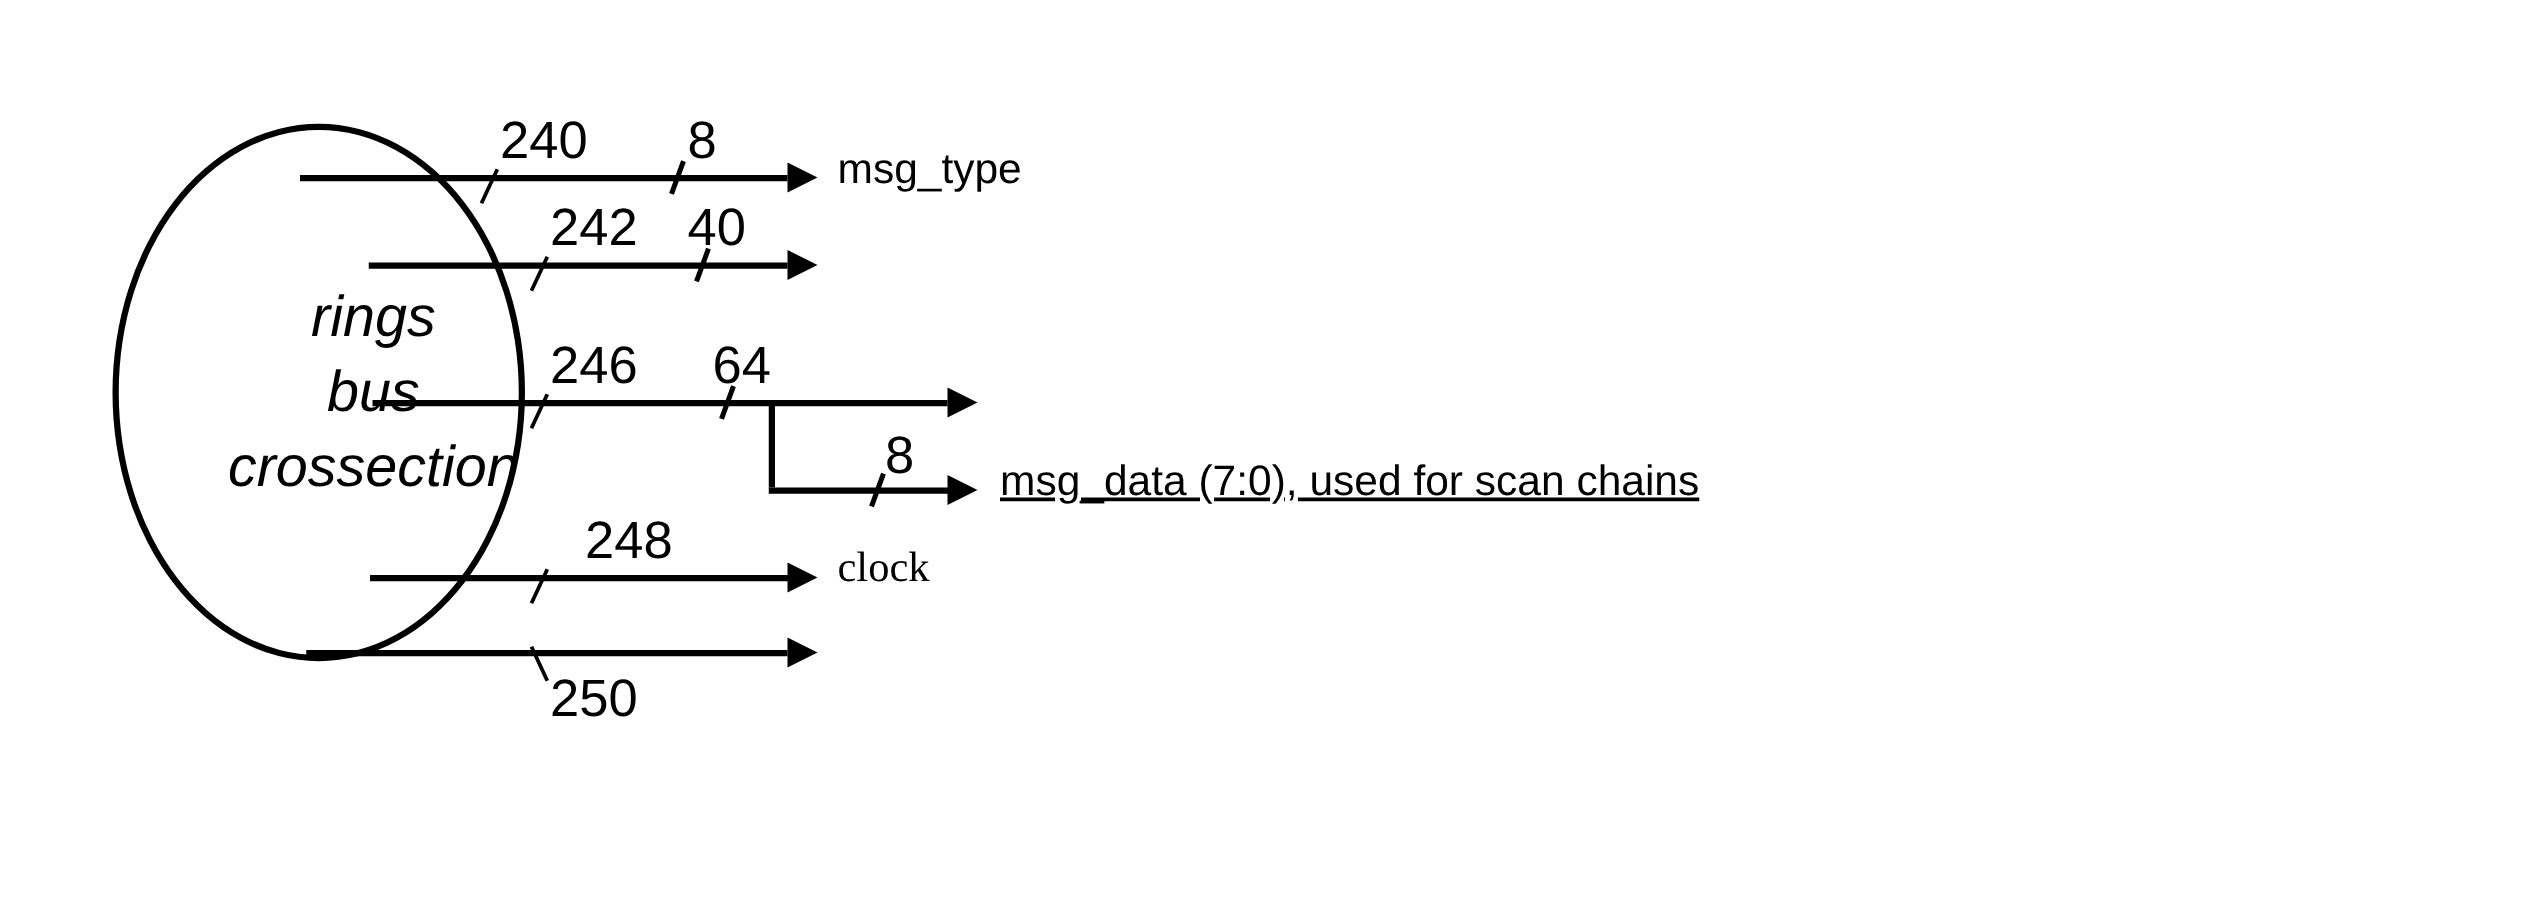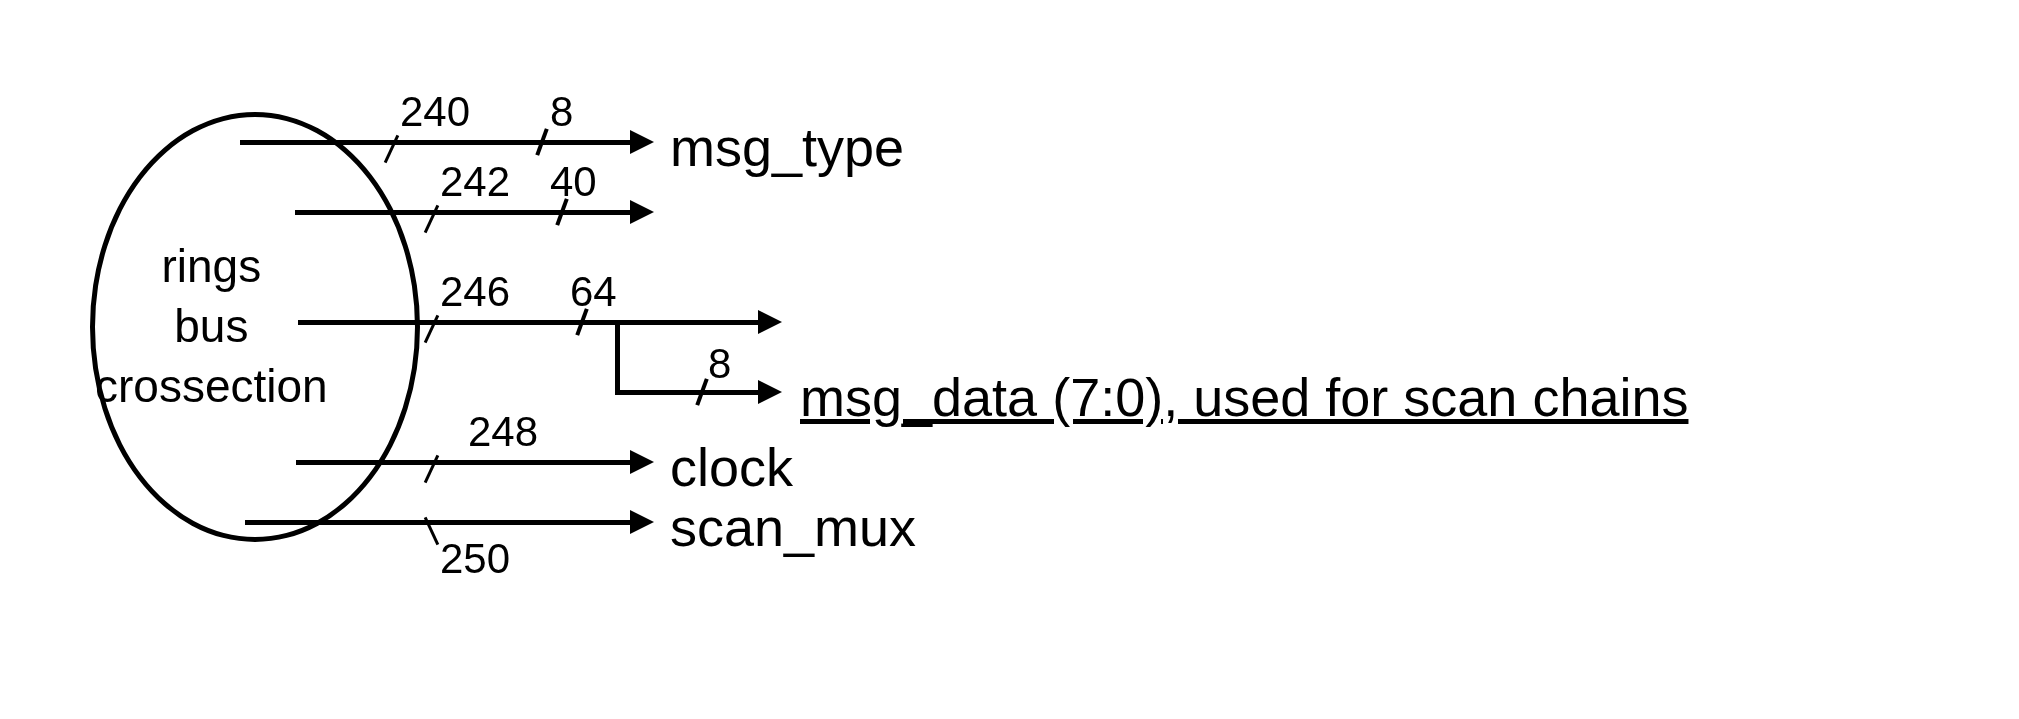--- a/index.html
+++ b/index.html
@@ -9,50 +9,51 @@
       background: white;
     }
     .diagram {
       position: relative;
       width: 2019px;
       height: 719px;
     }
     .ellipse {
       position: absolute;
       left: 50px;
-      top: 72px;
+      top: 59px;
       width: 320px;
       height: 420px;
       border: 5px solid black;
       border-radius: 50%;
       display: flex;
       align-items: center;
-      justify-content: flex-start;
+      justify-content: flex-end;
       text-align: center;
+      font-style: italic;
     }
     .ellipse-text {
       font-size: 46px;
       line-height: 1.3;
     }
     .arrow-line {
       position: absolute;
       height: 5px;
       background: black;
     }
     .arrow-head {
       position: absolute;
       width: 0;
       height: 0;
       border-top: 12px solid transparent;
       border-bottom: 12px solid transparent;
       border-left: 24px solid black;
     }
     .label {
       position: absolute;
-      font-size: 54px;
+      font-size: 34px;
       white-space: nowrap;
     }
     .slash {
       position: absolute;
       width: 4px;
       height: 28px;
       background: black;
       transform: rotate(20deg);
     }
     .ref-num {
@@ -110,21 +111,20 @@
   <div class="branch-horiz" style="left:575px; top:350px; width:145px;"></div>
   <div class="arrow-head" style="left:718px; top:340px;"></div>
   <div class="slash" style="left:660px; top:338px;"></div>
   <div class="ref-num" style="left:668px; top:300px;">8</div>
   <div class="label" style="left:760px; top:326px;text-decoration:underline;">msg_data (7:0), used for scan chains</div>
 
   <div class="arrow-line" style="left:256px; top:420px; width:335px;"></div>
   <div class="arrow-head" style="left:590px; top:410px;"></div>
   <div class="tick-line" style="left:390px; top:414px; height:30px; transform:rotate(25deg);"></div>
   <div class="ref-num" style="left:400px; top:368px;margin-left:28px;">248</div>
-  <div class="label" style="left:630px; top:396px;">clock</div>
+  <div class="label" style="left:630px; top:396px;font-family:Liberation Serif, serif;">clock</div>
 
   <div class="arrow-line" style="left:205px; top:480px; width:385px;"></div>
   <div class="arrow-head" style="left:590px; top:470px;"></div>
   <div class="tick-line" style="left:390px; top:476px; height:30px; transform:rotate(-25deg);"></div>
   <div class="ref-num" style="left:400px; top:495px;">250</div>
-  <div class="label" style="left:630px; top:456px;">scan_mux</div>
 
 </div>
 
 </body></html>

